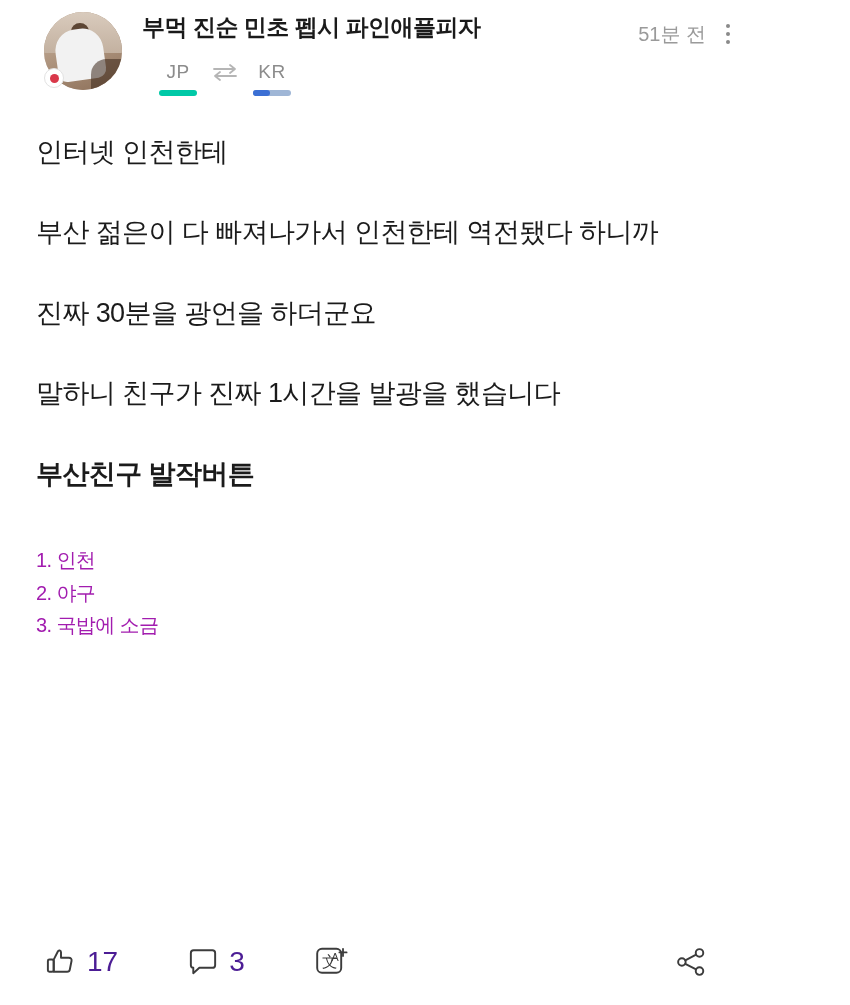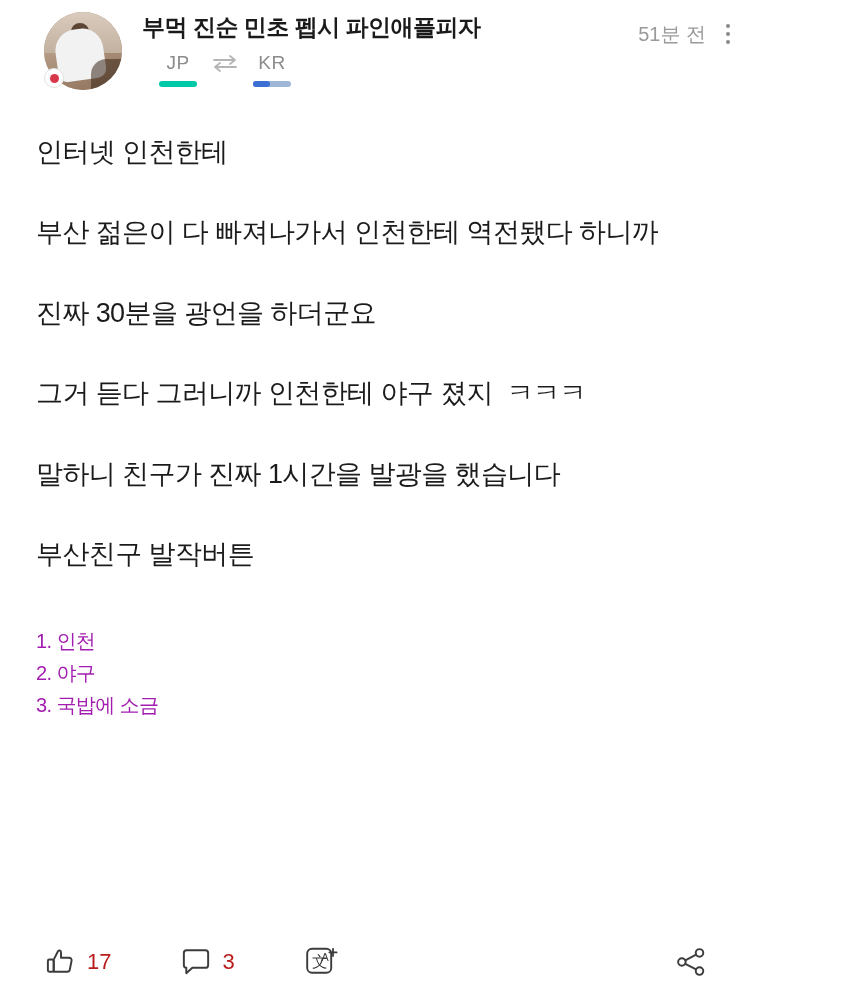--- a/index.html
+++ b/index.html
@@ -101,21 +101,21 @@
     font-size: 23px;
     font-weight: bold;
     color: #1a1a1a;
     letter-spacing: -0.5px;
     line-height: 1.2;
     white-space: nowrap;
   }
   .lang-row {
     display: flex;
     align-items: center;
-    margin-top: 10px;
+    margin-top: 19px;
     padding-left: 10px;
   }
   .lang-block { width: 52px; }
   .lang-code {
     font-size: 19px;
     color: #8c8c8c;
     text-align: center;
     letter-spacing: 0.5px;
   }
   .lang-bar {
@@ -171,21 +171,21 @@
     padding: 26px 36px 0 36px;
   }
   .para {
     font-size: 27px;
     color: #1b1b1b;
     line-height: 1.35;
     letter-spacing: -0.6px;
     margin-bottom: 44px;
     white-space: pre-wrap;
   }
-  .para.tight { margin-bottom: 10px; }
+  .para.tight { margin-bottom: 10px; font-weight: bold; }
   .list-block { margin-top: 52px; }
   .list-item {
     font-size: 20px;
     color: #a21caf;
     line-height: 1.62;
     letter-spacing: -0.6px;
   }
 
   
   .footer {
@@ -195,22 +195,22 @@
     padding: 0 42px 0 44px;
   }
   .action {
     display: flex;
     align-items: center;
     gap: 9px;
     margin-right: 68px;
     cursor: pointer;
   }
   .action .count {
-    font-size: 22px;
-    color: #b91c1c;
+    font-size: 28px;
+    color: #4c1d95;
   }
   .spacer { flex: 1; }
   svg { display: block; }
 </style>
 </head>
 <body>
 
 <div class="post">
 
   <div class="header">
@@ -255,21 +255,20 @@
           <i></i>
           <i></i>
       </div>
     </div>
   </div>
 
   <div class="body">
     <div class="para">인터넷 인천한테</div>
     <div class="para">부산 젊은이 다 빠져나가서 인천한테 역전됐다 하니까</div>
     <div class="para">진짜 30분을 광언을 하더군요</div>
-    <div class="para">그거 듣다 그러니까 인천한테 야구 졌지  ㅋㅋㅋ</div>
     <div class="para">말하니 친구가 진짜 1시간을 발광을 했습니다</div>
     <div class="para tight">부산친구 발작버튼</div>
 
     <div class="list-block">
       <div class="list-item">1. 인천</div>
       <div class="list-item">2. 야구</div>
       <div class="list-item">3. 국밥에 소금</div>
     </div>
   </div>
 

